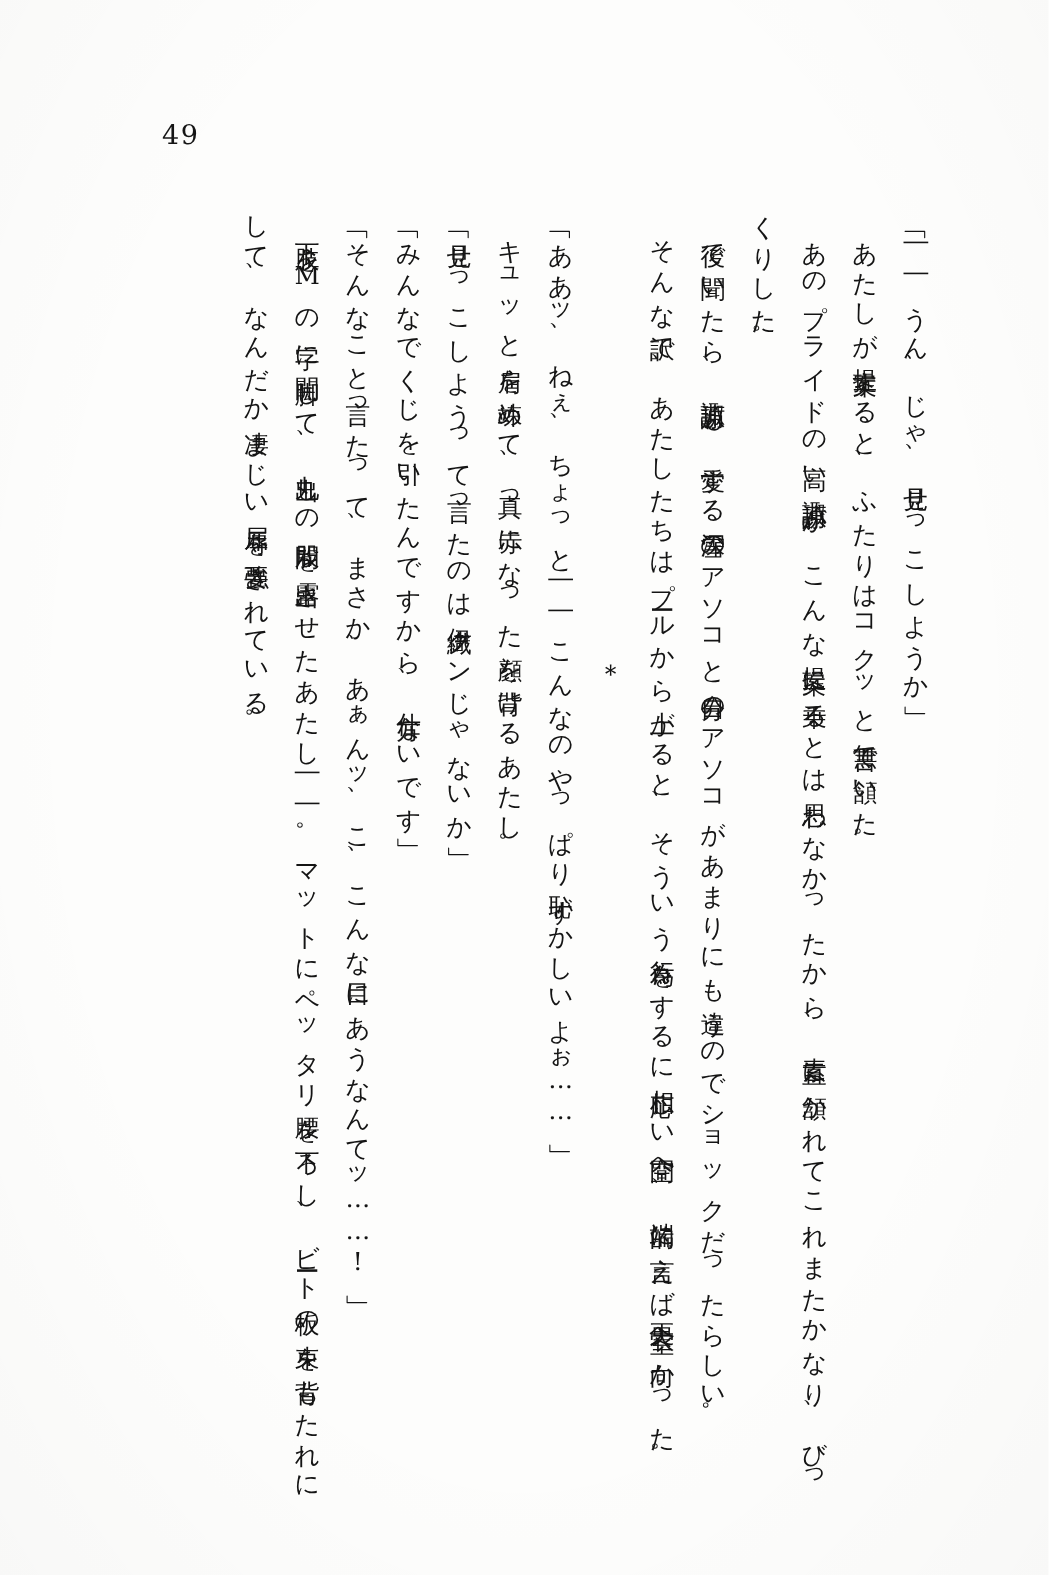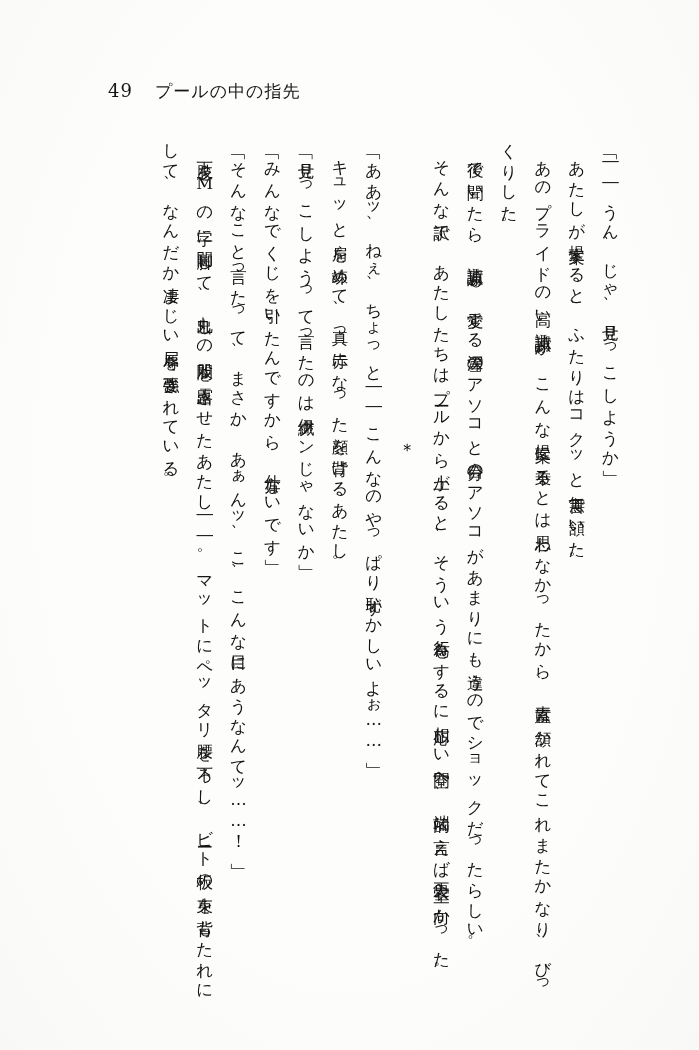--- a/index.html
+++ b/index.html
@@ -89,21 +89,20 @@
   }
 </style>
 </head>
 <body>
 
 <div class="page">
   <div class="paper-tint"></div>
 
   <div class="runhead">
     <span class="pagenum">49</span>
-    <span class="chapter">プールの中の指先</span>
   </div>
 
   <div class="vtext">
     <p class="indent">「――うん、じゃ、見せっこしようか」</p>
     <p class="indent">あたしが提案すると、ふたりはコクッと無言で頷いた。</p>
     <p class="indent">あのプライドの高い諏訪原が、こんな提案に乗るとは思わなかったから、素直に頷かれてこれまたかなり、びっくりした。</p>
     <p class="indent">後で聞いたら、諏訪原も、愛する深雪のアソコと自分のアソコがあまりにも違うのでショックだったらしい。</p>
     <p class="indent">そんな訳で、あたしたちはプールから上がると、そういう行為をするに相応しい空間へ、端的に言えば更衣室へ向かった。</p>
     <p class="sep"><span>＊</span></p>
     <p class="indent">「ああッ、ねぇ、ちょっと――こんなのやっぱり恥ずかしいよぉ……」</p>

